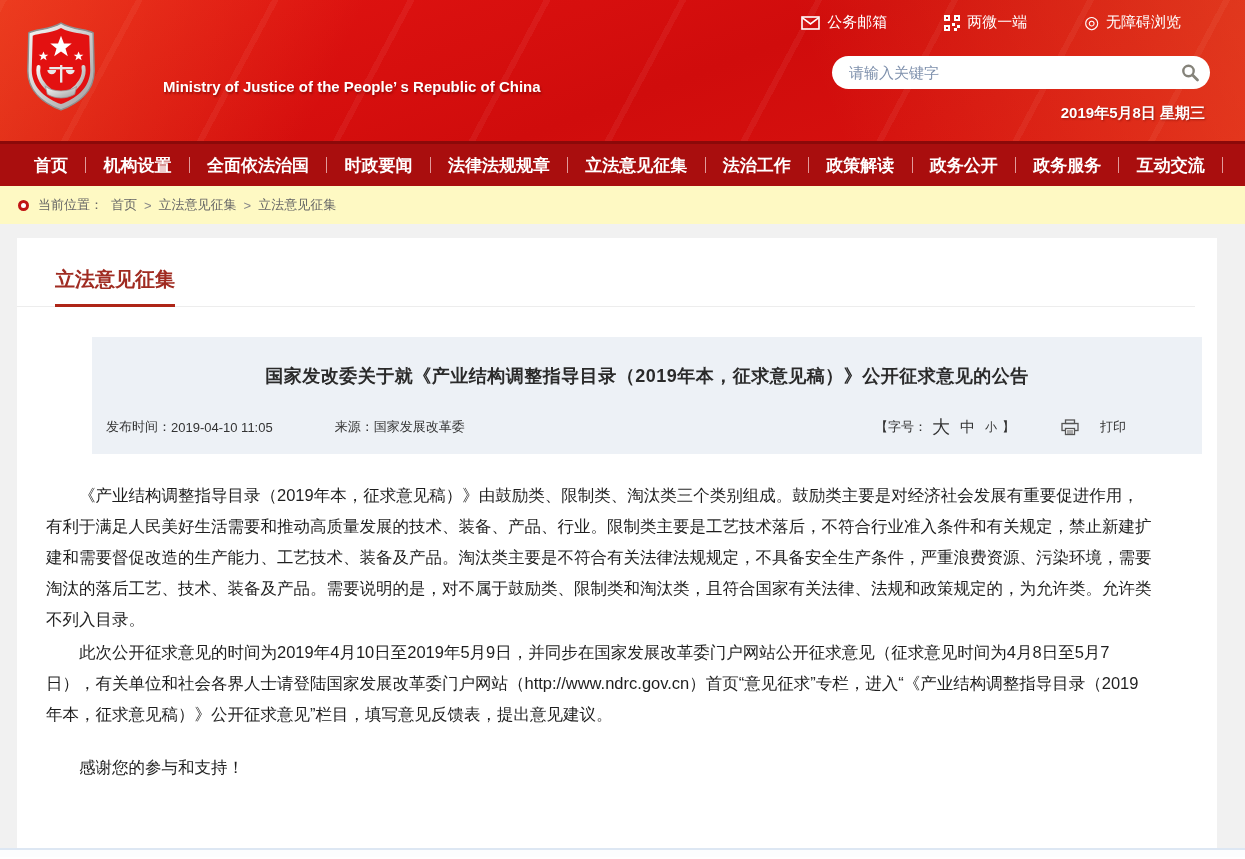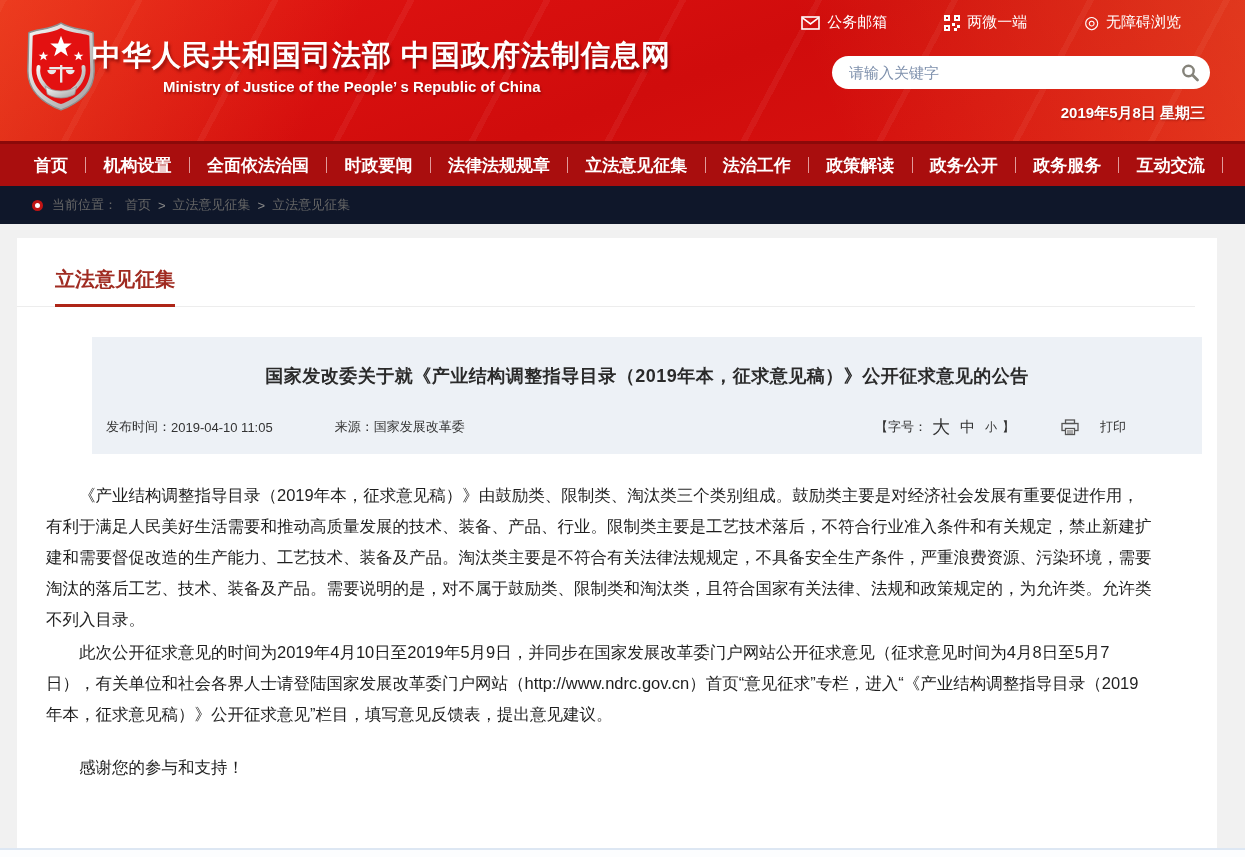--- a/index.html
+++ b/index.html
@@ -41,22 +41,22 @@
 
   
   .nav { height:45px; background:#a90e0e; border-top:3px solid #8c0909;
     display:flex; align-items:center; justify-content:space-between;
     padding:0 22px 0 34px; }
   .nav a { color:#fff; font-size:17px; font-weight:bold; text-decoration:none;
     white-space:nowrap; }
   .nav-sep { width:0; height:16px; border-left:1px solid rgba(255,230,230,.65); }
 
   
-  .crumbbar { height:38px; background:#0f172a; display:flex; align-items:center;
-    padding-left:32px; font-size:13px; color:#666; }
+  .crumbbar { height:38px; background:#fef9c3; display:flex; align-items:center;
+    padding-left:18px; font-size:13px; color:#666; }
   .crumb-dot { width:11px; height:11px; border-radius:50%; background:#fff;
     border:3.5px solid #c01414; margin-right:9px; }
   .crumbbar a { color:#666; text-decoration:none; }
   .crumb-sep { margin:0 7px; color:#888; }
   .crumb-label { margin-right:8px; }
 
   
   .main { background:#f1f1f1; height:624px; padding-top:14px; }
   .card { margin-left:17px; width:1200px; height:610px; background:#fff;
     position:relative; }
@@ -107,21 +107,20 @@
     <path d="M58 30 l1.4 3.4 3.6 0 -2.9 2.2 1.1 3.5 -3.2-2.2 -3.2 2.2 1.1-3.5 -2.9-2.2 3.6 0 Z" fill="#fff"></path>
     <path d="M17 46 C15 56 22 66 30 71" fill="none" stroke="url(#silver)" stroke-width="4" stroke-linecap="round"></path>
     <path d="M63 46 C65 56 58 66 50 71" fill="none" stroke="url(#silver)" stroke-width="4" stroke-linecap="round"></path>
     <rect x="39" y="44" width="2.4" height="18" fill="#e9e9e9"></rect>
     <rect x="28" y="46" width="24" height="2.4" fill="#e9e9e9"></rect>
     <path d="M26 49 a4.5 4.5 0 0 0 9 0 Z" fill="#e9e9e9"></path>
     <path d="M45 49 a4.5 4.5 0 0 0 9 0 Z" fill="#e9e9e9"></path>
     <path d="M24 66 C32 72 48 72 56 66 L54 74 C46 79 34 79 26 74 Z" fill="url(#silver)" stroke="#969696" stroke-width=".8"></path>
   </svg>
 
-  <div class="site-title">中华人民共和国司法部 中国政府法制信息网</div>
   <div class="site-sub">Ministry of Justice of the People’ s Republic of China</div>
 
   <div class="utility">
     <div class="u-item">
       <svg width="19" height="14" viewBox="0 0 19 14">
         <rect x="1" y="1" width="17" height="12" fill="none" stroke="#fff" stroke-width="1.6"></rect>
         <path d="M1.5 1.8 L9.5 8 L17.5 1.8" fill="none" stroke="#fff" stroke-width="1.6"></path>
       </svg>
       <span>公务邮箱</span>
     </div>

